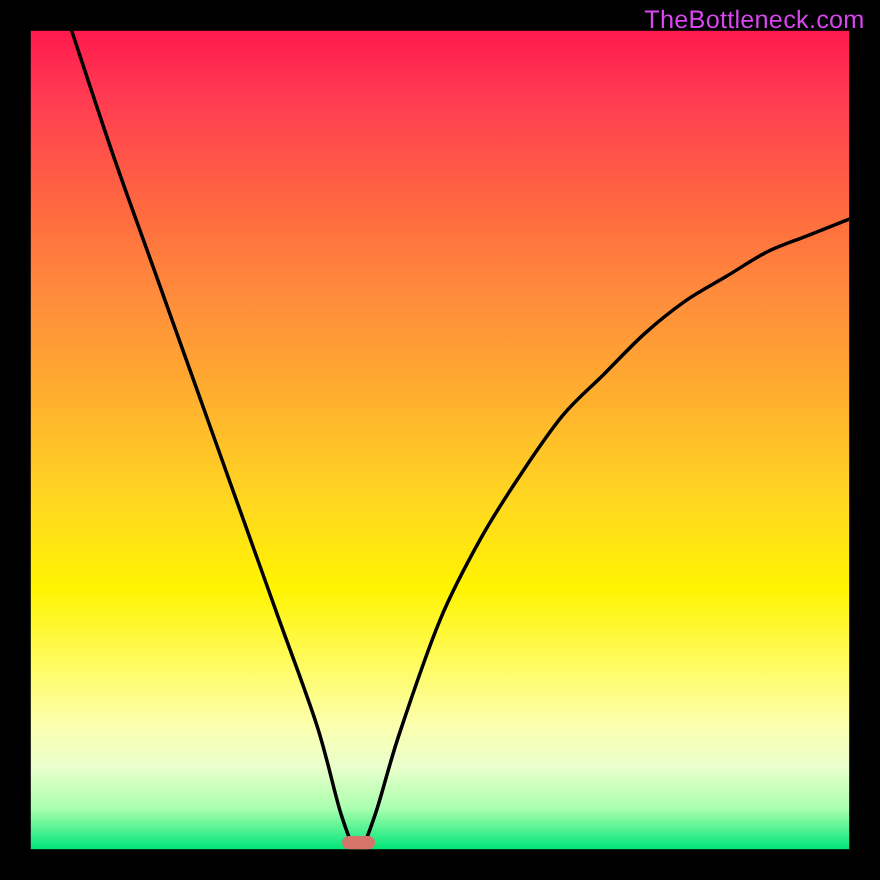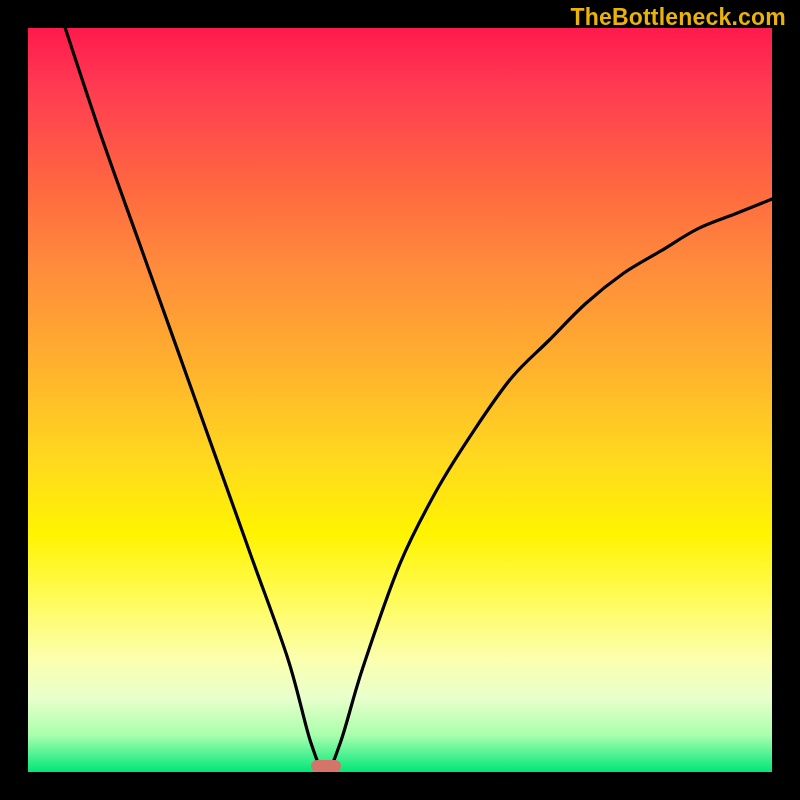--- a/index.html
+++ b/index.html
@@ -30,23 +30,23 @@
       #fbffb0 85%,
       #e9ffcc 90%,
       #aaffad 95%,
       #00e67a 100%
     );
   }
   .watermark {
     position: absolute;
     top: 4px;
     right: 14px;
-    color: #eab308;
+    color: #d946ef;
     font-size: 23px;
-    font-weight: 700;
+    font-weight: 400;
     letter-spacing: 0.2px;
     z-index: 5;
   }
   .curve {
     position: absolute;
     left: 0;
     top: 0;
     width: 744px;
     height: 744px;
   }

